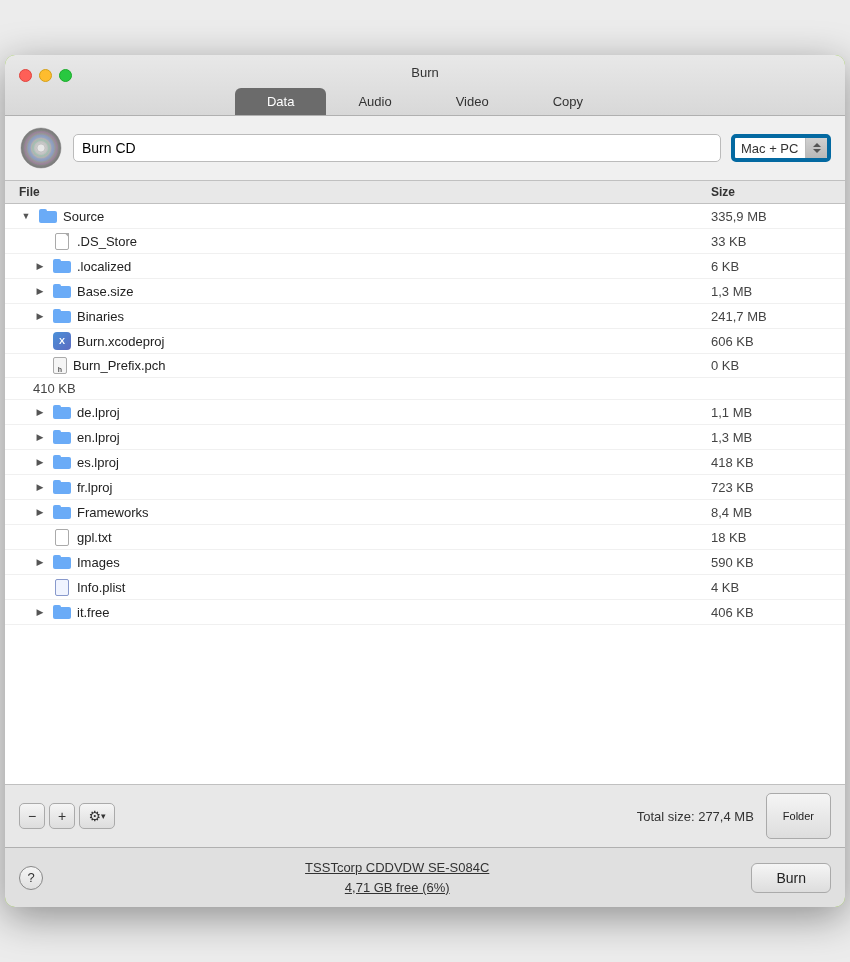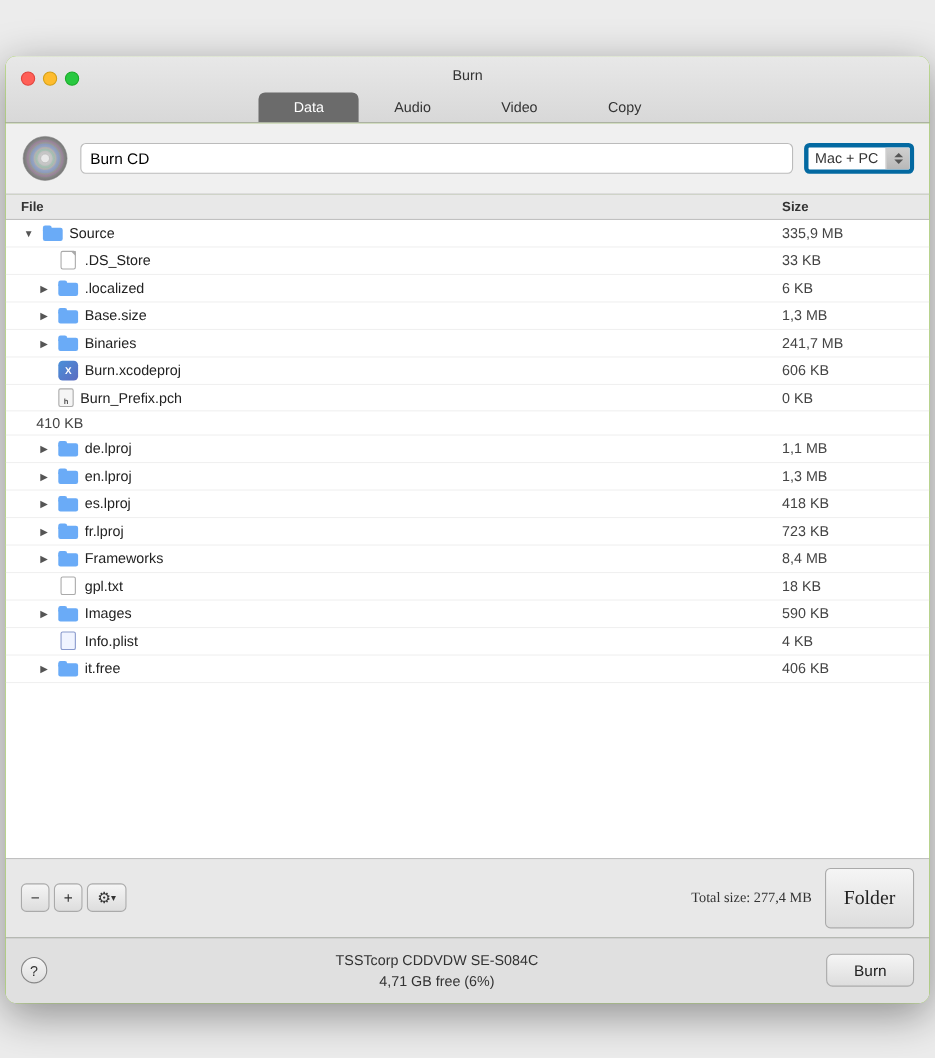--- a/index.html
+++ b/index.html
@@ -399,32 +399,30 @@
       width: 36px;
       padding: 0 4px;
     }
 
     .total-size-label {
       flex: 1;
       text-align: right;
       font-size: 13px;
       color: #333;
       margin-right: 8px;
-      font-family: Liberation Serif, serif;
     }
 
     .folder-btn {
       padding: 16px 16px;
       border: 1px solid #aaa;
       border-radius: 5px;
       background: linear-gradient(to bottom, #f5f5f5, #ddd);
       cursor: pointer;
-      font-size: 18px;
+      font-size: 11px;
       color: #222;
-      font-family: Liberation Serif, serif;
     }
 
     
     .status-bar {
       background: #e0e0e0;
       border-top: 1px solid #b0b0b0;
       padding: 10px 14px;
       display: flex;
       align-items: center;
     }
@@ -443,20 +441,21 @@
       color: #333;
       font-weight: 500;
     }
 
     .drive-info {
       flex: 1;
       text-align: center;
       font-size: 13px;
       color: #333;
       line-height: 1.5;
+      text-decoration: underline;
     }
 
     .burn-btn {
       padding: 6px 24px;
       border: 1px solid #aaa;
       border-radius: 6px;
       background: linear-gradient(to bottom, #f5f5f5, #ddd);
       cursor: pointer;
       font-size: 14px;
       font-weight: 500;

